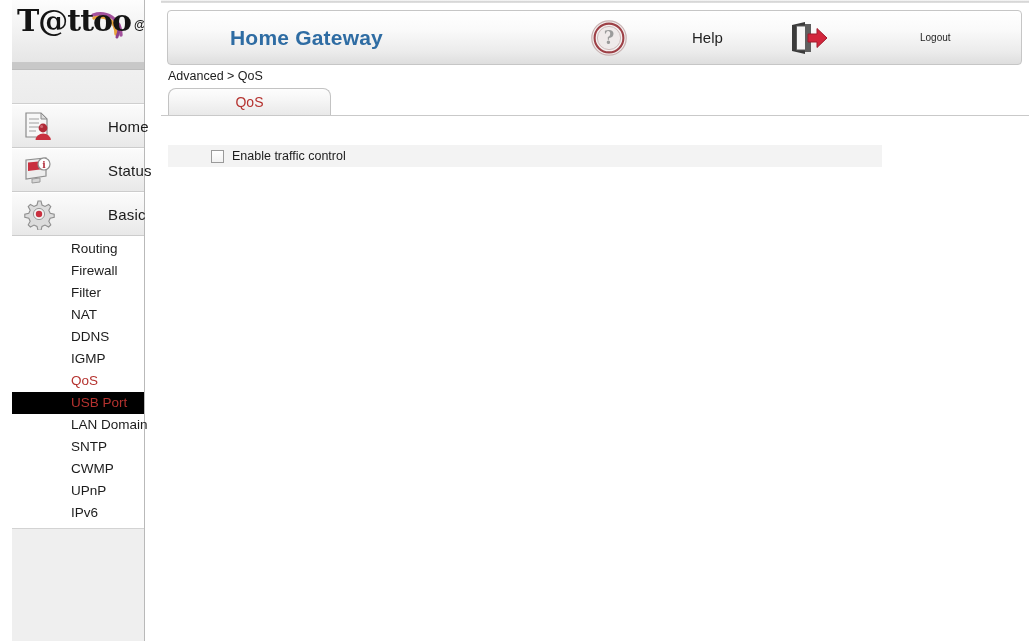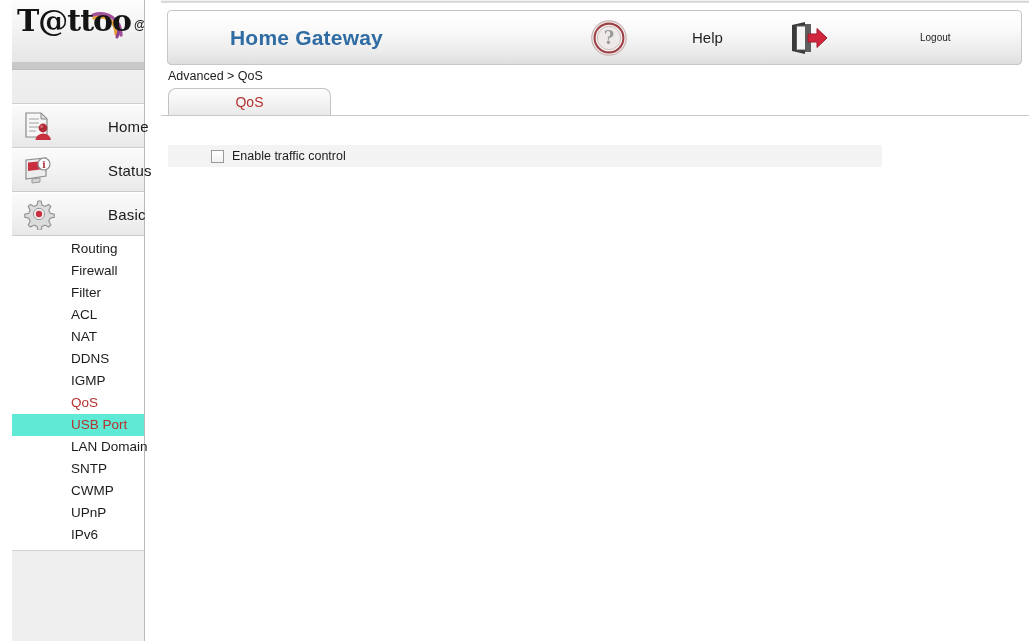--- a/index.html
+++ b/index.html
@@ -128,21 +128,21 @@
     cursor: pointer;
     white-space: nowrap;
     box-sizing: border-box;
   }
   .subnav-item.current {
     color: #b5322f;
     background: #ffffff;
   }
   .subnav-item.hovered {
     color: #b5322f;
-    background: #5eead4;
+    background: #000000;
   }
 
   
   #main {
     position: absolute;
     left: 161px;
     top: 0;
     width: 868px;
     height: 641px;
     background: #ffffff;
@@ -365,21 +365,20 @@
       </svg>
     </span>
     <span class="nav-label">Basic</span>
   </div>
 
 
   <div class="subnav">
     <div class="subnav-item">Routing</div>
     <div class="subnav-item">Firewall</div>
     <div class="subnav-item">Filter</div>
-    <div class="subnav-item">ACL</div>
     <div class="subnav-item">NAT</div>
     <div class="subnav-item">DDNS</div>
     <div class="subnav-item">IGMP</div>
     <div class="subnav-item current">QoS</div>
     <div class="subnav-item hovered">USB Port</div>
     <div class="subnav-item">LAN Domain</div>
     <div class="subnav-item">SNTP</div>
     <div class="subnav-item">CWMP</div>
     <div class="subnav-item">UPnP</div>
     <div class="subnav-item">IPv6</div>

